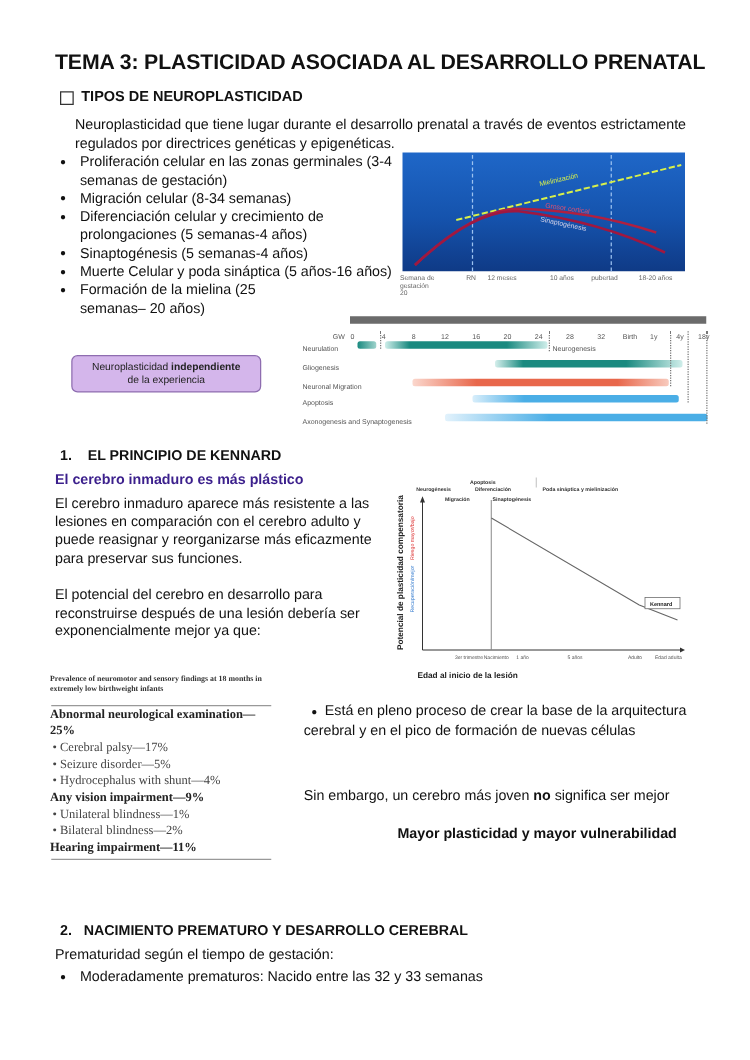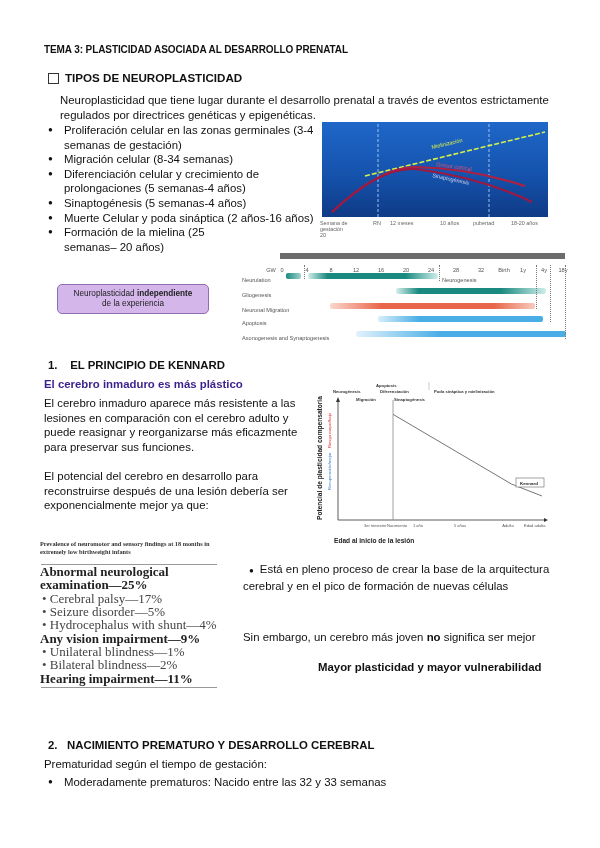--- a/index.html
+++ b/index.html
@@ -1,19 +1,19 @@
 <!DOCTYPE html>
 <html><head>
 <meta charset="utf-8">
 <style>
   * { box-sizing: border-box; margin: 0; padding: 0; }
   html, body { width: 600px; height: 848px; background: #ffffff; overflow: hidden; }
   body { font-family: "Liberation Sans", sans-serif; color: #111; position: relative; font-size: 11.4px; line-height: 14.6px; }
   .abs { position: absolute; }
-  .title { left: 44px; top: 43px; font-weight: bold; font-size: 10px; letter-spacing: -0.1px; }
+  .title { left: 44px; top: 43px; font-weight: bold; font-size: 17px; letter-spacing: -0.1px; }
   .h-tipos { left: 48px; top: 71px; font-weight: bold; font-size: 11.6px; display: flex; align-items: center; gap: 6px; }
   .checkbox { width: 11px; height: 11px; border: 1.4px solid #333; display: inline-block; }
   .intro { left: 60px; top: 93px; width: 540px; }
   ul.bullets { list-style: none; }
   ul.bullets li { position: relative; padding-left: 20px; }
   ul.bullets li::before { content: "●"; position: absolute; left: 4px; top: 0; font-size: 8px; }
   .list1 { left: 44px; top: 123px; width: 275px; }
 
   
   .bluechart { left: 320px; top: 122px; width: 236px; height: 112px; }
@@ -39,21 +39,21 @@
 
   
   .kgraph { left: 312px; top: 372px; width: 250px; height: 172px; }
   .kgraph .small { position: absolute; font-size: 4.2px; color: #333; white-space: nowrap; font-weight: bold; }
   .kgraph .xl { position: absolute; font-size: 4px; color: #555; white-space: nowrap; text-align: center; transform: translateX(-50%); line-height: 4.6px; }
 
   
   .prev { left: 40px; top: 540px; width: 180px; font-family: "Liberation Serif", serif; }
   .prev-title { font-size: 6.3px; line-height: 7.6px; font-weight: bold; color: #333; }
   .prev-rule { border-top: 1px solid #999; margin-top: 9px; margin-left: 1px; width: 176px; }
-  .prev-row { font-size: 13px; line-height: 13.3px; color: #444; }
+  .prev-row { font-size: 10px; line-height: 13.3px; color: #444; }
   .prev-row.b { font-weight: bold; color: #222; }
   .prev-row.i { padding-left: 2px; }
 
   .right-bullets { left: 243px; top: 562px; width: 340px; }
   .right-bullets .bi { position: relative; padding-left: 0; }
   .sinembargo { left: 243px; top: 630px; }
   .mayor { left: 293px; top: 660px; font-weight: bold; padding-left: 25px; }
 
   .h-nac { left: 48px; top: 738px; font-weight: bold; font-size: 11.4px; }
   .prem { left: 44px; top: 757px; }
@@ -69,21 +69,21 @@
   <span>TIPOS DE NEUROPLASTICIDAD</span>
 </div>
 
 <div class="abs intro">Neuroplasticidad que tiene lugar durante el desarrollo prenatal a través de eventos estrictamente regulados por directrices genéticas y epigenéticas.</div>
 
 <ul class="abs bullets list1">
   <li>Proliferación celular en las zonas germinales (3-4 semanas de gestación)</li>
   <li>Migración celular (8-34 semanas)</li>
   <li>Diferenciación celular y crecimiento de prolongaciones (5 semanas-4 años)</li>
   <li>Sinaptogénesis (5 semanas-4 años)</li>
-  <li>Muerte Celular y poda sináptica (2 años-16 años)</li>
+  <li>Muerte Celular y poda sináptica (5 años-16 años)</li>
   <li style="width:190px">Formación de la mielina (25 semanas– 20 años)</li>
 </ul>
 
 <div class="abs bluechart">
   <div class="bluebox"></div>
   <svg width="236" height="96">
     <line x1="58" y1="2" x2="58" y2="95" stroke="#9cc2f0" stroke-width="1" stroke-dasharray="3,2"></line>
     <line x1="169" y1="2" x2="169" y2="95" stroke="#9cc2f0" stroke-width="1" stroke-dasharray="3,2"></line>
     <path d="M45 54 L225 10" stroke="#d8f04a" stroke-width="1.6" stroke-dasharray="5,2" fill="none"></path>
     <path d="M12 90 Q60 45 95 45 Q150 46 205 64" stroke="#b02040" stroke-width="2" fill="none"></path>

